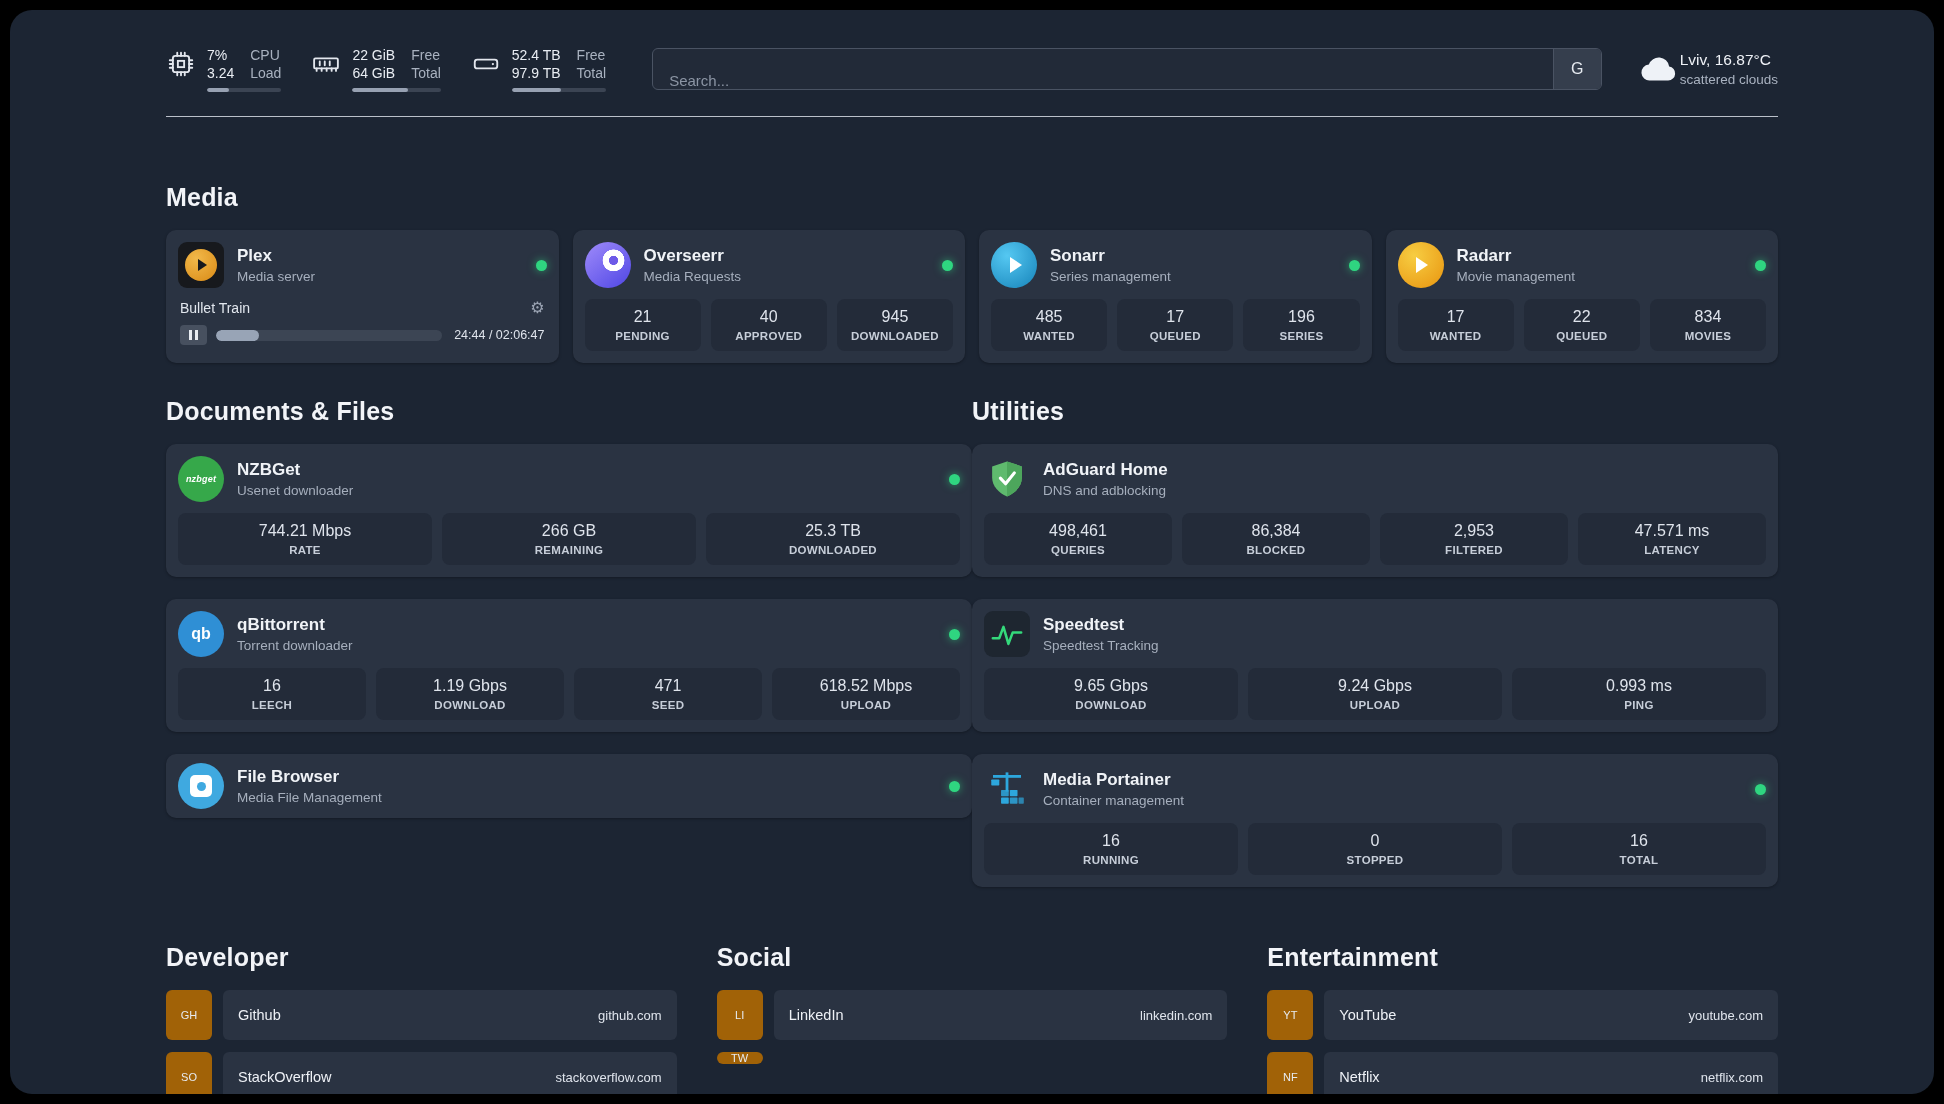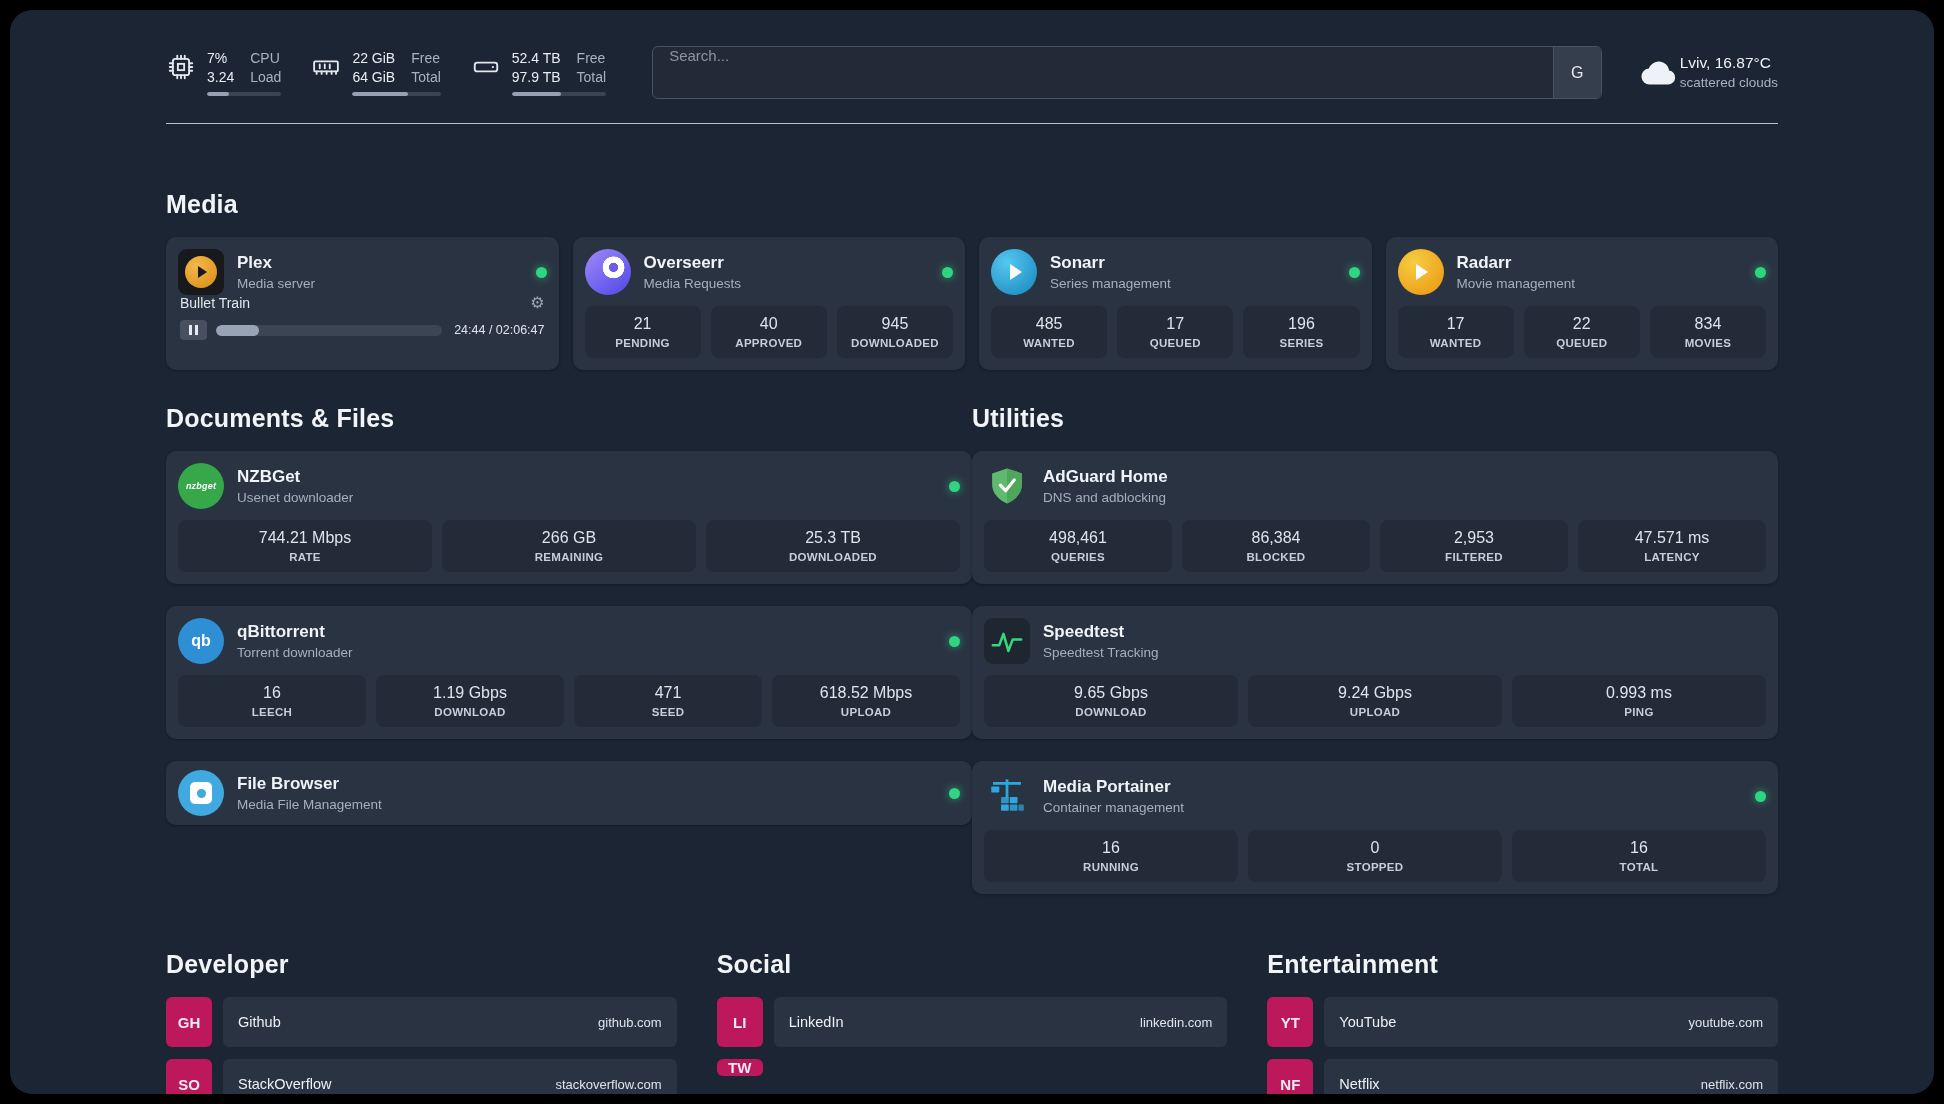--- a/index.html
+++ b/index.html
@@ -10,21 +10,21 @@
   .topbar{display:flex;align-items:center;}
   .widget{display:flex;align-items:flex-start;gap:11px;margin-right:30px;}
   .widget svg{margin-top:3px;flex:none}
   .w-body{display:flex;flex-direction:column}
   .w-cols{display:flex;gap:16px}
   .w-col{display:flex;flex-direction:column;line-height:1.3;font-size:14px}
   .w-val{color:#e9edf3}
   .w-lab{color:#a9b2c0}
   .w-bar{height:4px;border-radius:2px;background:#3b4453;margin-top:6px;overflow:hidden}
   .w-fill{height:100%;background:#97a1b2;border-radius:2px}
-  .search{flex:1;display:flex;align-items:flex-start;height:53px;background:#222a38;border:1px solid #4a5363;border-radius:6px;margin:0 36px 0 16px;overflow:hidden}
+  .search{flex:1;display:flex;align-items:flex-end;height:42px;background:#222a38;border:1px solid #4a5363;border-radius:6px;margin:0 36px 0 16px;overflow:hidden}
   .search input{flex:1;background:transparent;border:0;outline:0;color:#dfe4eb;font-size:15px;padding:0 16px;font-family:inherit}
   .search input::placeholder{color:#8c95a4}
   .g-btn{width:48px;height:100%;display:flex;align-items:center;justify-content:center;background:#353e4d;border-left:1px solid #4a5363;color:#e6eaf0;font-size:16px;cursor:pointer}
   .weather{display:flex;align-items:center;gap:0}
   .weather-text{line-height:1.4}
   .w-loc{font-size:15.5px;color:#eef1f6}
   .w-cond{font-size:13.5px;color:#a9b2c0}
   .divider{height:1px;background:#ccd2da;margin-top:24px;opacity:.9}
 
   
@@ -42,21 +42,21 @@
   .app-icon{width:46px;height:46px;border-radius:9px;flex:none;display:flex;align-items:center;justify-content:center;overflow:hidden}
   .app-title{font-size:17px;font-weight:600;color:#f0f3f7}
   .app-subtitle{font-size:13.5px;color:#a6afbd;margin-top:3px}
   .dot{width:11px;height:11px;border-radius:50%;background:#2fd580;margin-left:auto;flex:none;box-shadow:0 0 8px rgba(47,213,128,.65)}
   .stats{display:flex;gap:10px;margin-top:11px}
   .stat{flex:1;background:#232b39;border-radius:8px;padding:9px 6px;text-align:center;min-width:0}
   .stat-value{font-size:16px;color:#dfe4ec;white-space:nowrap}
   .stat-label{font-size:11.5px;font-weight:700;color:#c7ced9;margin-top:4px;letter-spacing:.3px}
 
   
-  .np-row{display:flex;align-items:center;padding:0 2px}
+  .np-row{display:flex;align-items:center;margin-top:12px;padding:0 2px}
   .np-title{font-size:14px;color:#e2e7ee}
   .gear{margin-left:auto;color:#9aa3b2;font-size:16px;cursor:pointer;line-height:1}
   .player-row{display:flex;align-items:center;gap:9px;margin-top:9px;padding:0 2px}
   .pause{width:27px;height:20px;background:#47505f;border-radius:4px;display:flex;align-items:center;justify-content:center;gap:3px;cursor:pointer;flex:none}
   .pause i{width:3px;height:10px;background:#e8ecf2;display:block}
   .pbar{flex:1;height:11px;border-radius:6px;background:#3c4554;overflow:hidden}
   .pbar-fill{height:100%;background:#98a4b6;border-radius:6px}
   .ptime{font-size:12.5px;color:#dfe4ec;flex:none;margin-left:3px;white-space:nowrap}
 
   
@@ -71,21 +71,21 @@
   .ic-nzbget{border-radius:50%;background:#36a84a}
   .nzb-label{font-size:9px;font-weight:700;color:#fff;font-style:italic;letter-spacing:.2px}
   .ic-qbit{border-radius:50%;background:#2f8fd5}
   .qb-label{font-size:16px;font-weight:700;color:#fff}
   .ic-fb{border-radius:50%;background:#3fa9e0}
   .fb-inner{width:22px;height:22px;background:#fff;border-radius:5px;display:flex;align-items:center;justify-content:center}
   .fb-dot{width:9px;height:9px;border-radius:50%;background:#3fa9e0}
   .ic-speed{background:#1e2630;border-radius:9px}
 
   .bm-row{display:flex;gap:11px;margin-bottom:12px;align-items:stretch;cursor:pointer}
-  .bm-abbr{width:46px;background:#be185d;border-radius:6px;display:flex;align-items:center;justify-content:center;font-size:15px;font-weight:700;color:#e7ebf1;flex:none}
+  .bm-abbr{width:46px;background:#a16207;border-radius:6px;display:flex;align-items:center;justify-content:center;font-size:11px;font-weight:400;color:#e7ebf1;flex:none}
   .bm-main{flex:1;background:#2a3342;border-radius:6px;display:flex;align-items:center;height:50px;padding:0 15px;min-width:0}
   .bm-name{font-size:14.5px;color:#eef1f6}
   .bm-url{margin-left:auto;font-size:13px;color:#dfe4ec}
 </style>
 </head>
 <body>
 
 <div class="board">
 
   <div class="topbar">

